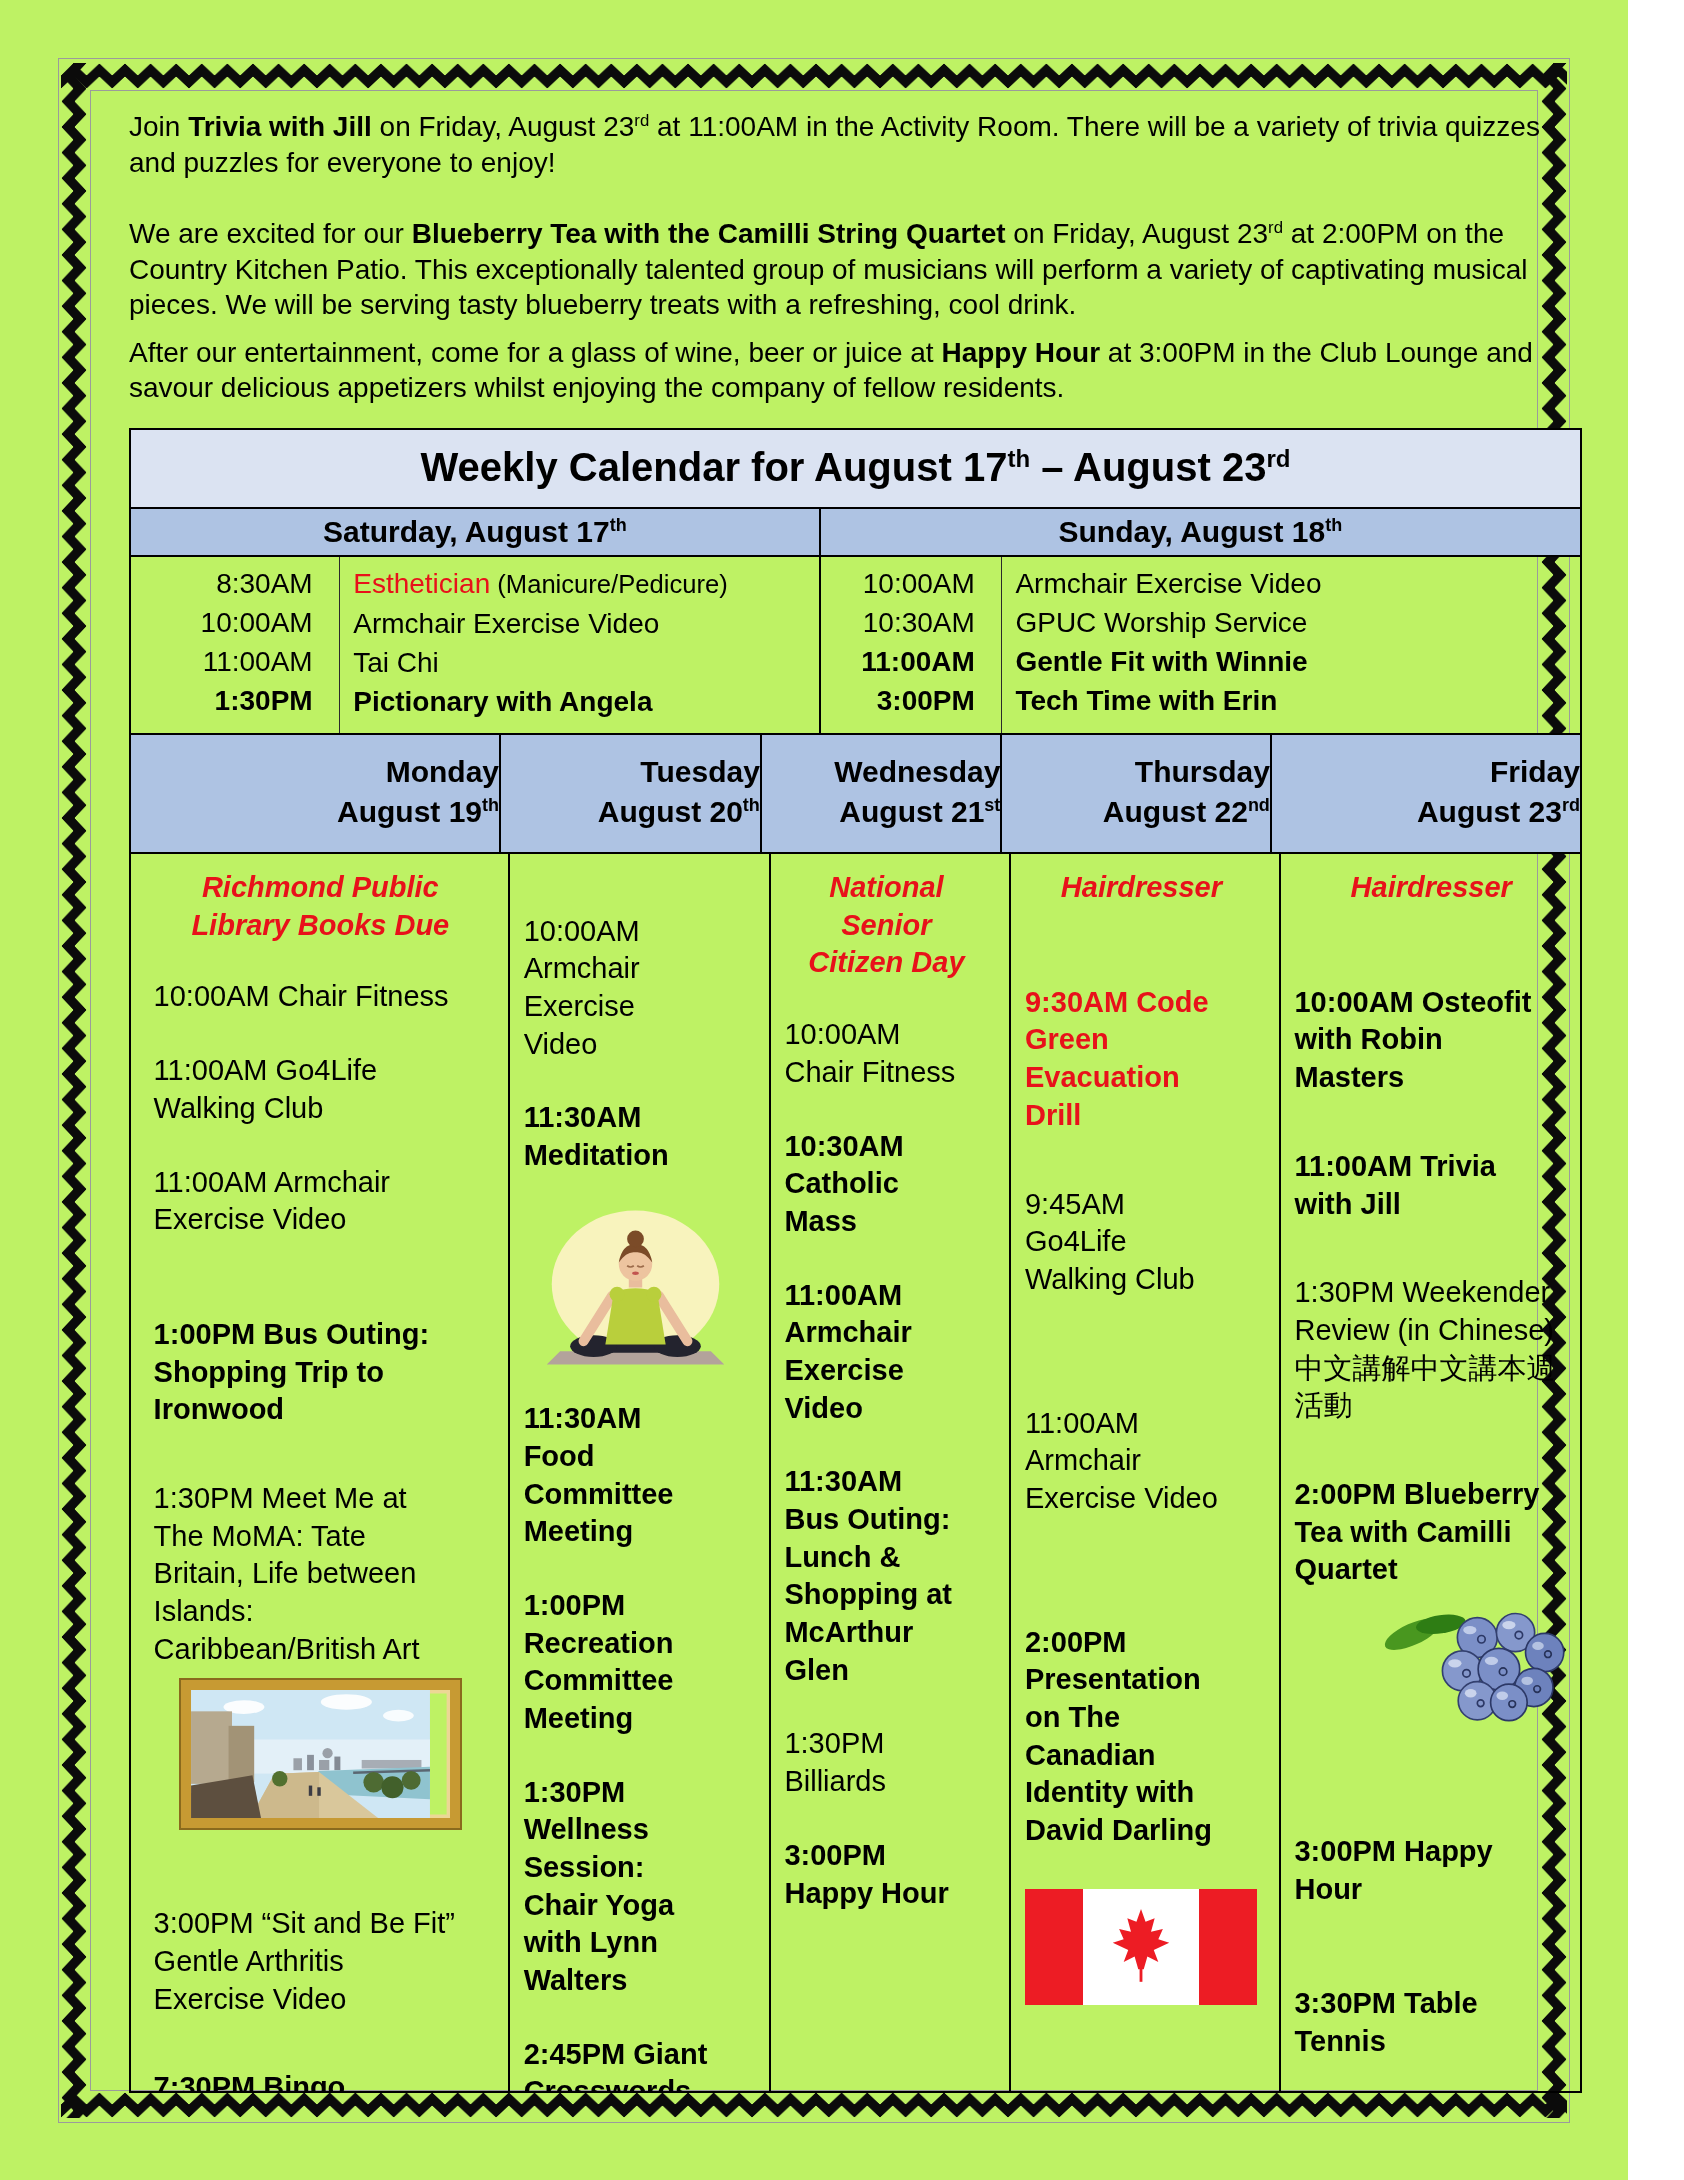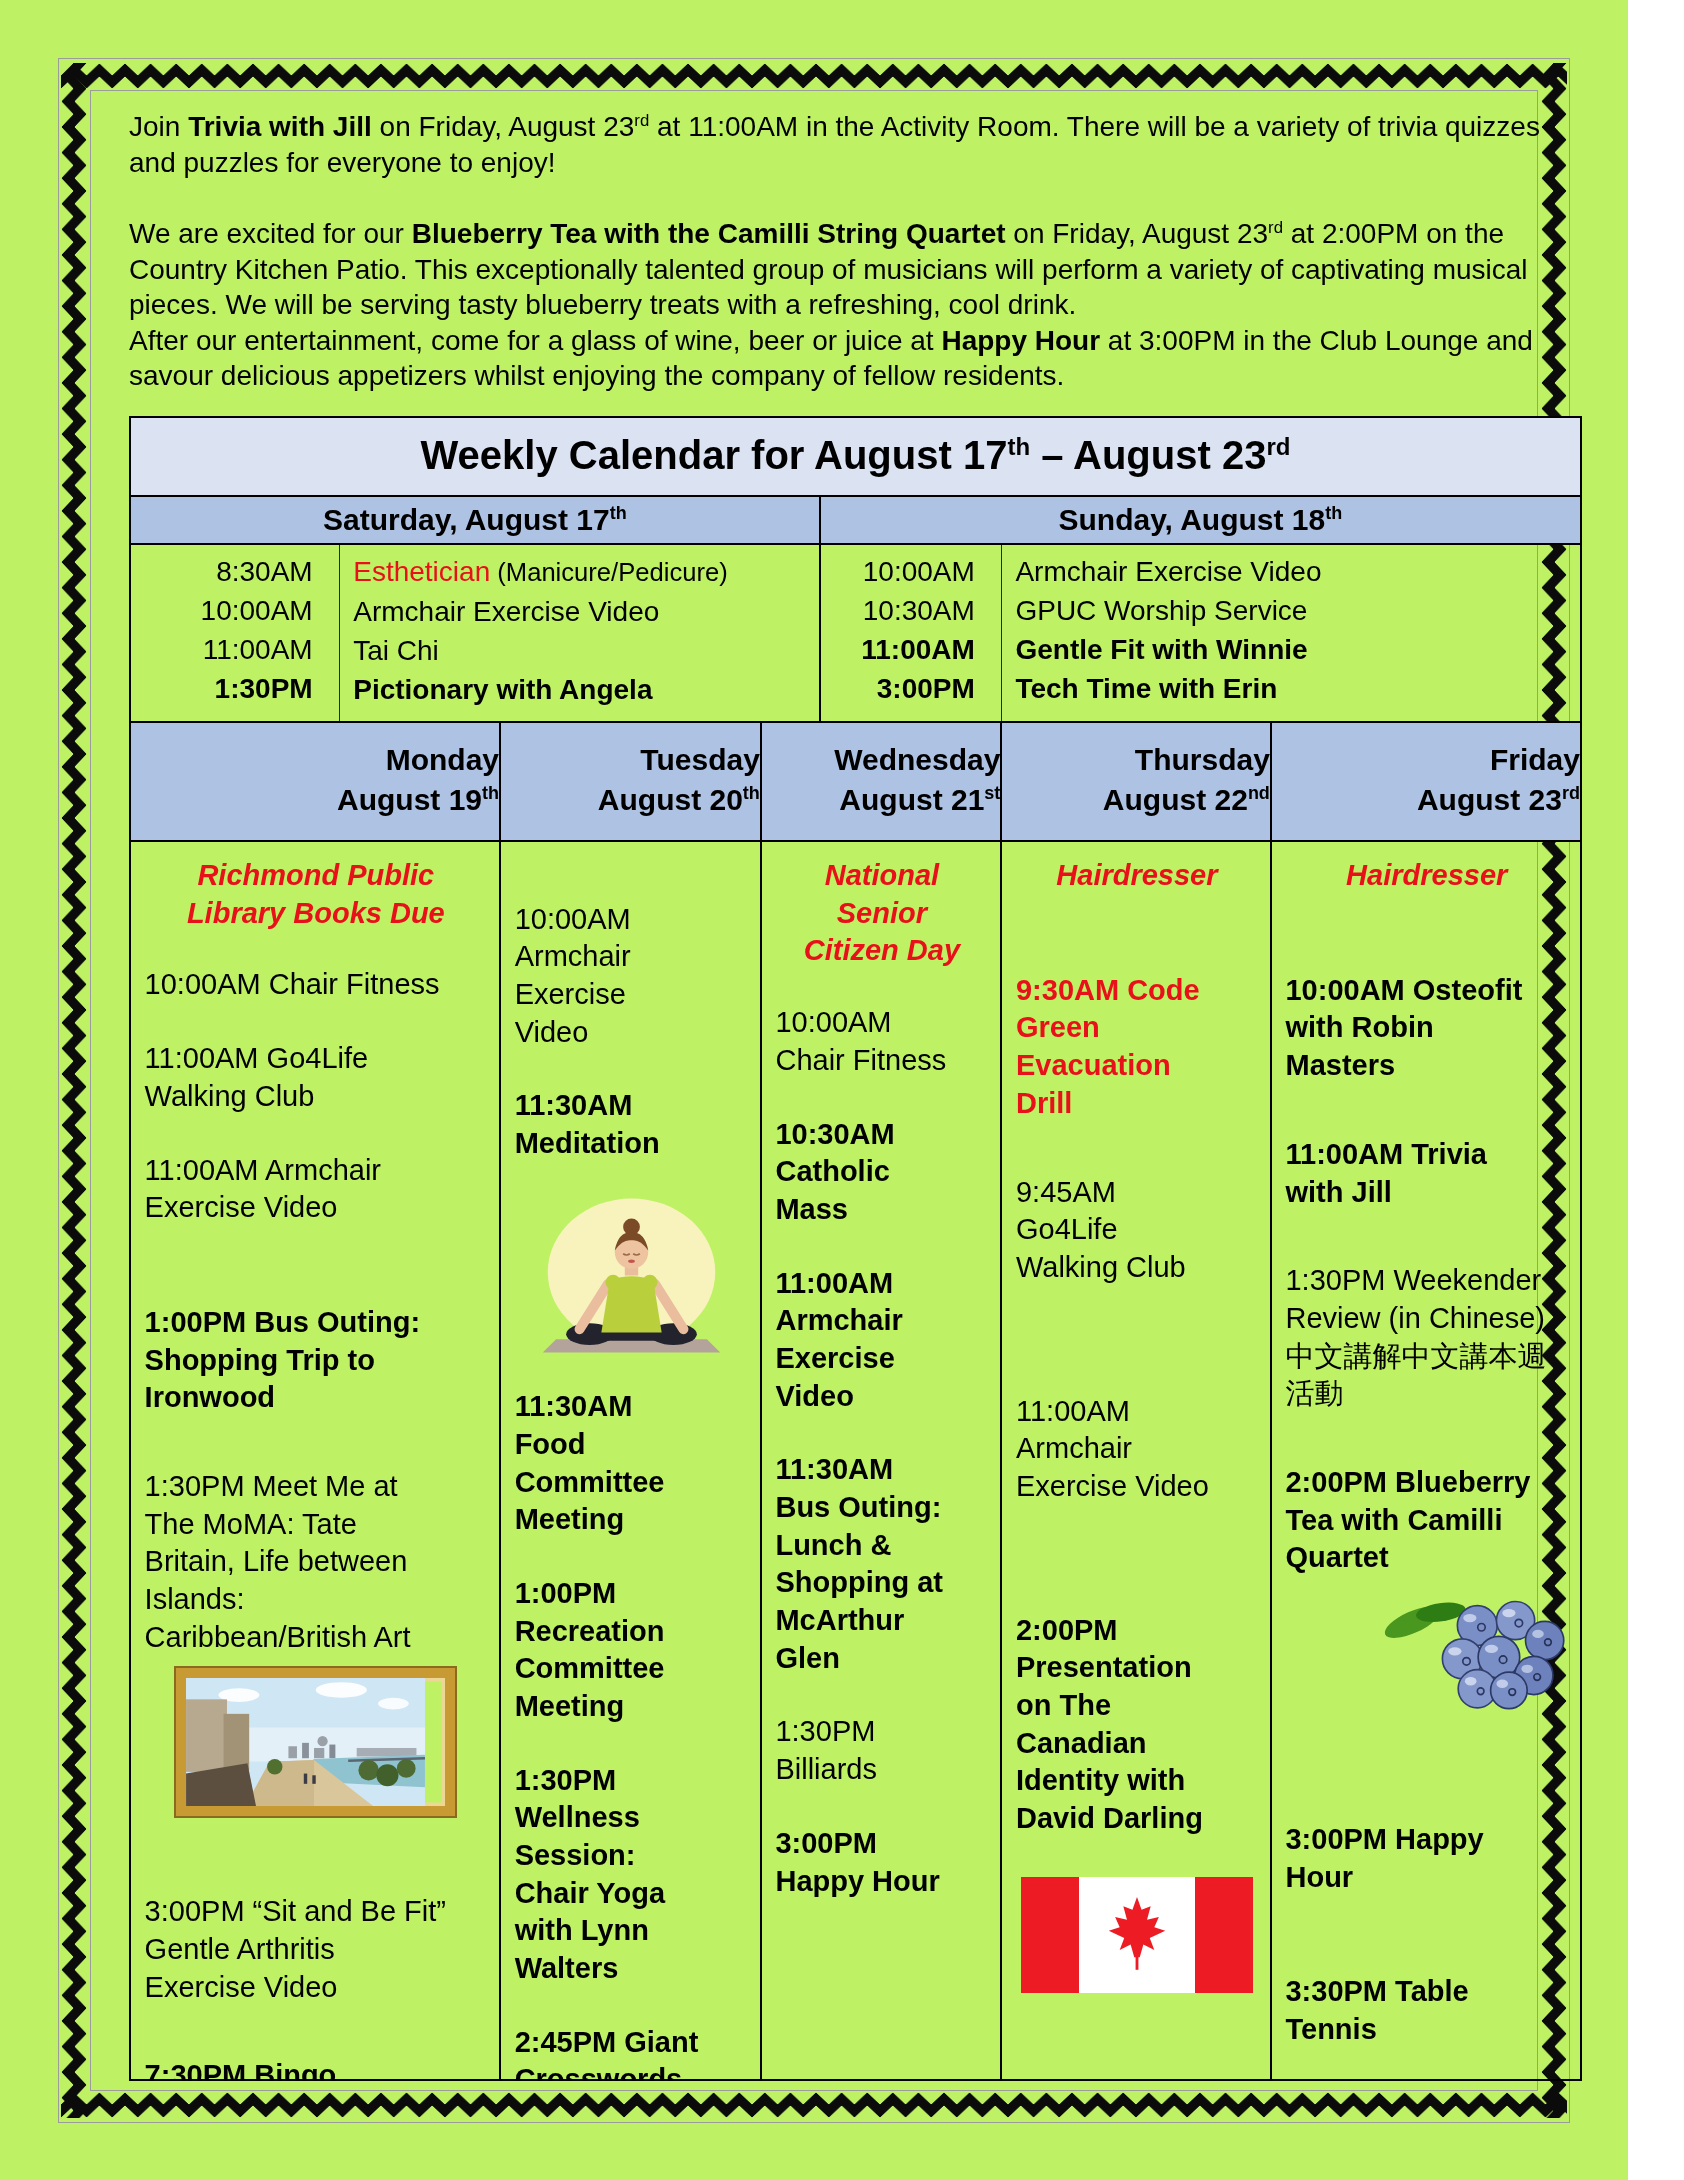--- a/index.html
+++ b/index.html
@@ -24,21 +24,21 @@
       conic-gradient(from 45deg at 0% 50%,#0b0b0b 90deg,transparent 0) 0 0/12.8px 25.6px repeat-y,
       conic-gradient(from 225deg at 100% 50%,#0b0b0b 90deg,transparent 0) 12.8px 12.8px/12.8px 25.6px repeat-y;}
   .zz-right{top:63px;bottom:63px;right:61px;width:25.6px;
     background:
       conic-gradient(from 45deg at 0% 50%,#0b0b0b 90deg,transparent 0) 0 0/12.8px 25.6px repeat-y,
       conic-gradient(from 225deg at 100% 50%,#0b0b0b 90deg,transparent 0) 12.8px 12.8px/12.8px 25.6px repeat-y;}
 
   
   .content{position:absolute;left:129px;top:109px;width:1453px;}
   .intro p{font-size:28px;line-height:1.27;margin:0 0 36px 0;}
-  .intro p.p2{margin-bottom:0;}
+  .intro p.p2{margin-bottom:12px;}
   .intro p.p3{margin:0;}
   .b{font-weight:bold;}
   .sup{font-size:60%;vertical-align:super;}
   .red{color:#e8111a;}
 
   
   .cal{margin-top:22px;border:2.6px solid #000;}
   .cal-title{background:#dbe3f2;text-align:center;font-weight:bold;font-size:40px;
              padding:15.3px 0 17px;border-bottom:2.6px solid #000;}
   .wk-head{display:grid;grid-template-columns:47.6% 52.4%;background:#aec3e3;
@@ -52,21 +52,21 @@
   .wk-cell.d{padding-left:13.6px;}
   .wk-cell.d.satd{border-right:2.6px solid #000;}
   .wk-row{line-height:39px;white-space:nowrap;}
   .note{font-size:25.6px;color:#000;}
 
   .day-head{display:grid;grid-template-columns:25.4% 18% 16.6% 18.6% 21.4%;background:#aec3e3;
             border-bottom:2.6px solid #000;font-weight:bold;font-size:30px;text-align:right;}
   .day-head>div{padding:17px 0 20.4px;line-height:1.32;}
   .day-head>div + div{border-left:2.6px solid #000;}
   .day-body{display:grid;grid-template-columns:25.4% 18% 16.6% 18.6% 21.4%;height:1237px;font-size:29px;}
-  .day-col{padding:12px 12px 0 13.6px;overflow:hidden;}
+  .day-col{padding:12px 12px 0 13.6px;overflow:hidden;margin-left:9px;}
   .day-col + .day-col{border-left:2.6px solid #000;}
   .banner{white-space:pre-line;text-align:center;font-weight:bold;font-style:italic;
           color:#e8111a;line-height:1.3;margin:3.4px 0 34px;}
   .ev{white-space:pre-line;line-height:1.3;margin:0 0 36px;}
   .ev.b{font-weight:bold;}
   .ev.redb{color:#e8111a;font-weight:bold;}
   .mb-sm{margin-bottom:12px;}
   .mb-md{margin-bottom:51px;}
   .mb-lg{margin-bottom:77px;}
   .mb-xl{margin-bottom:106px;}

